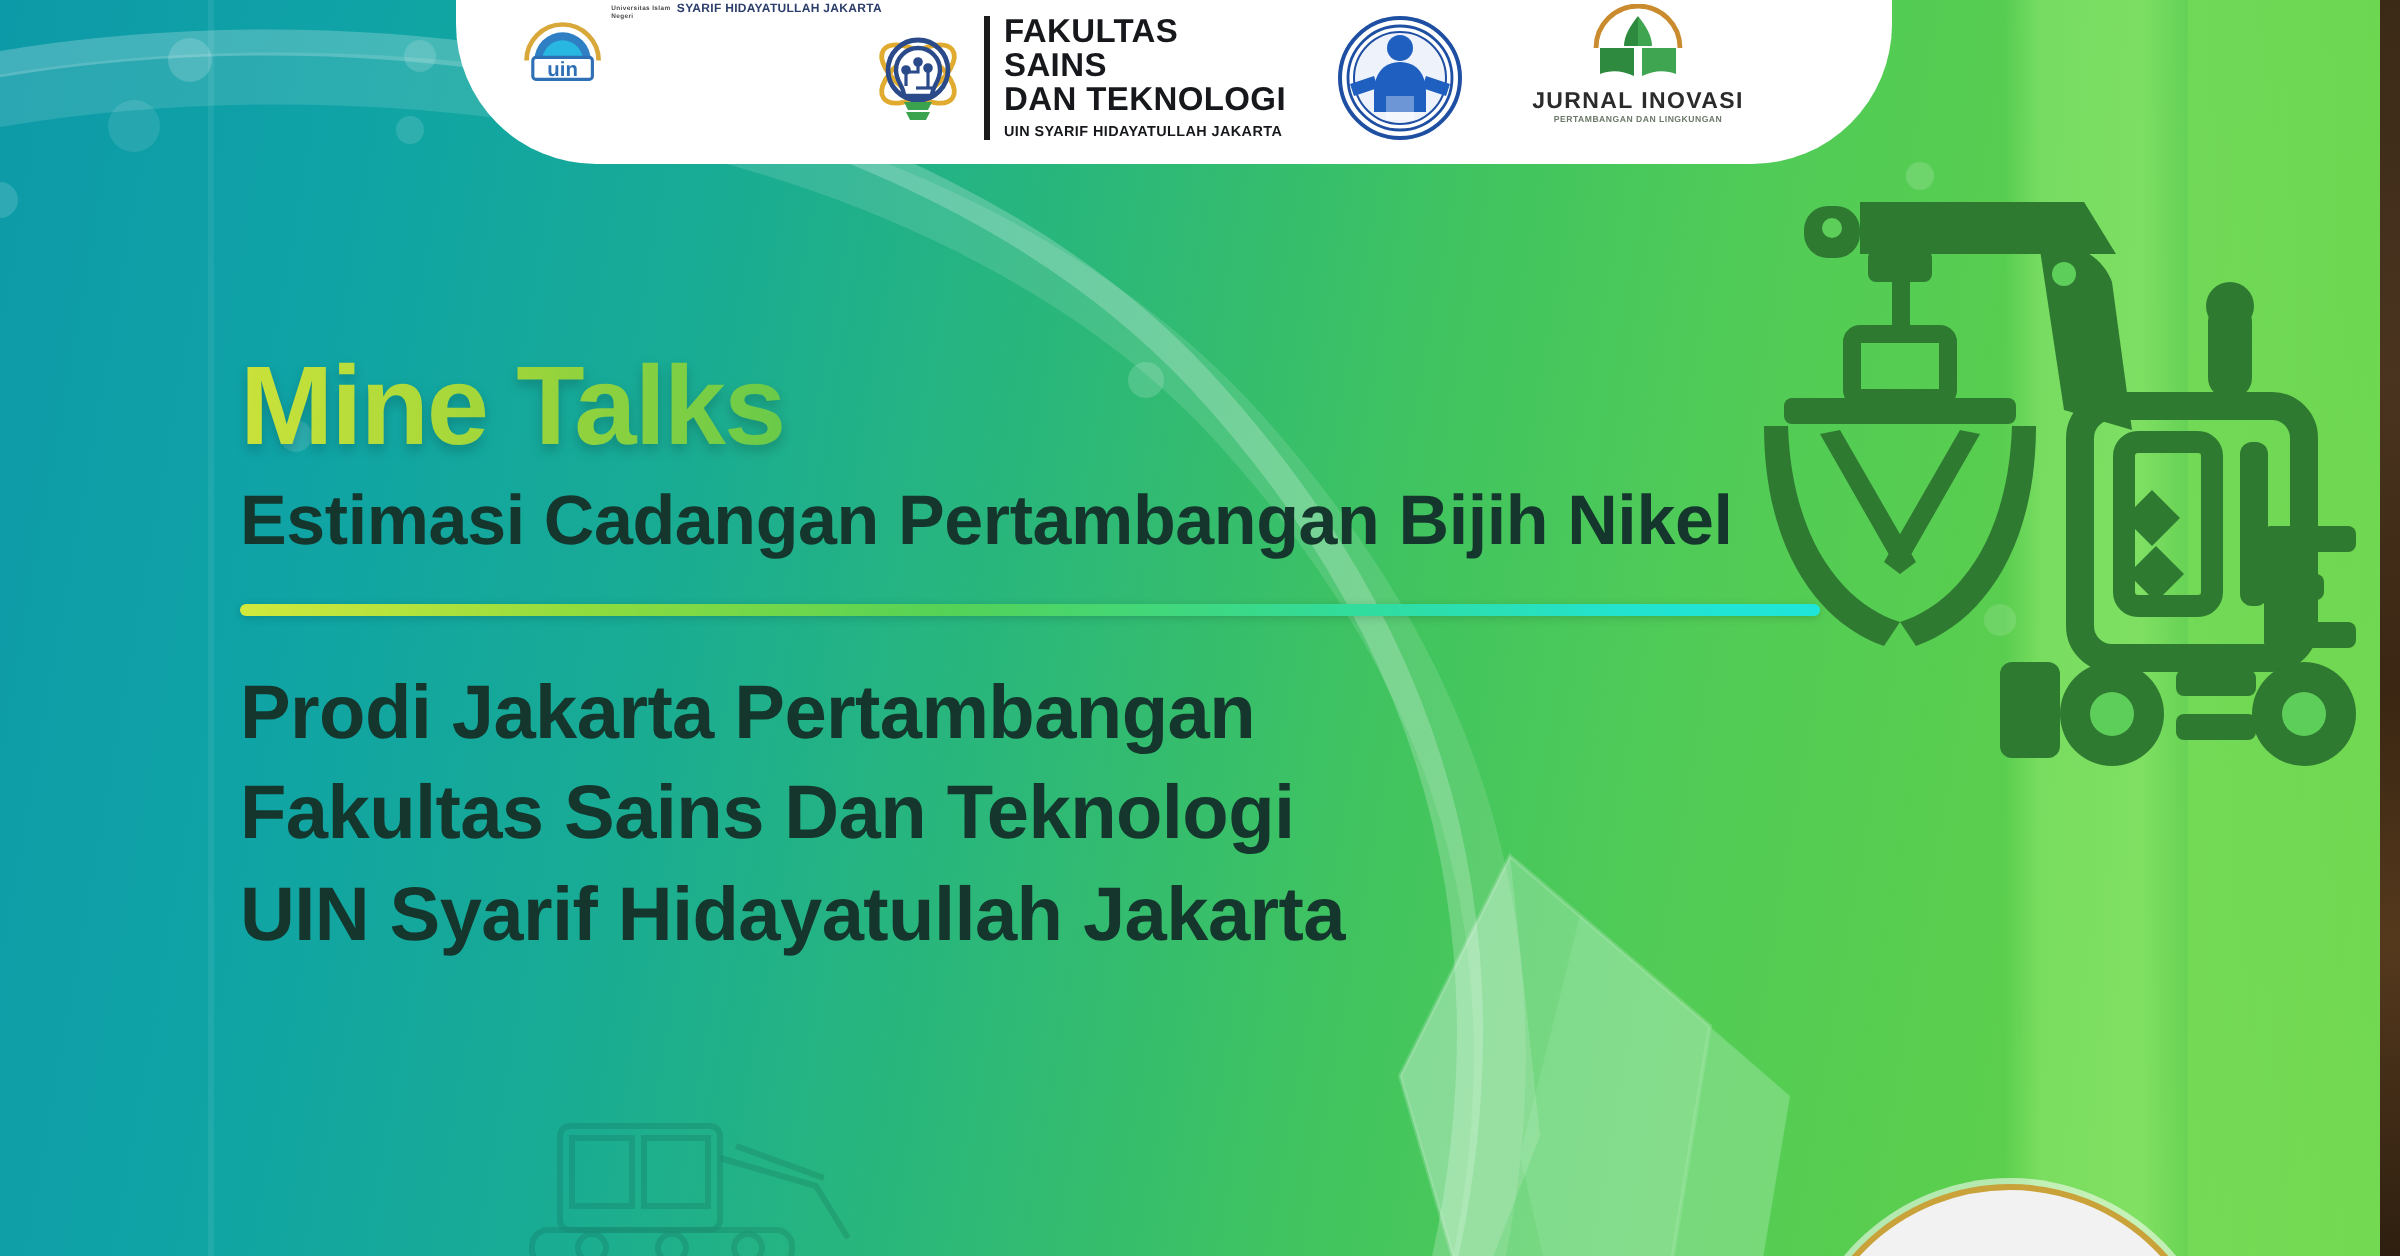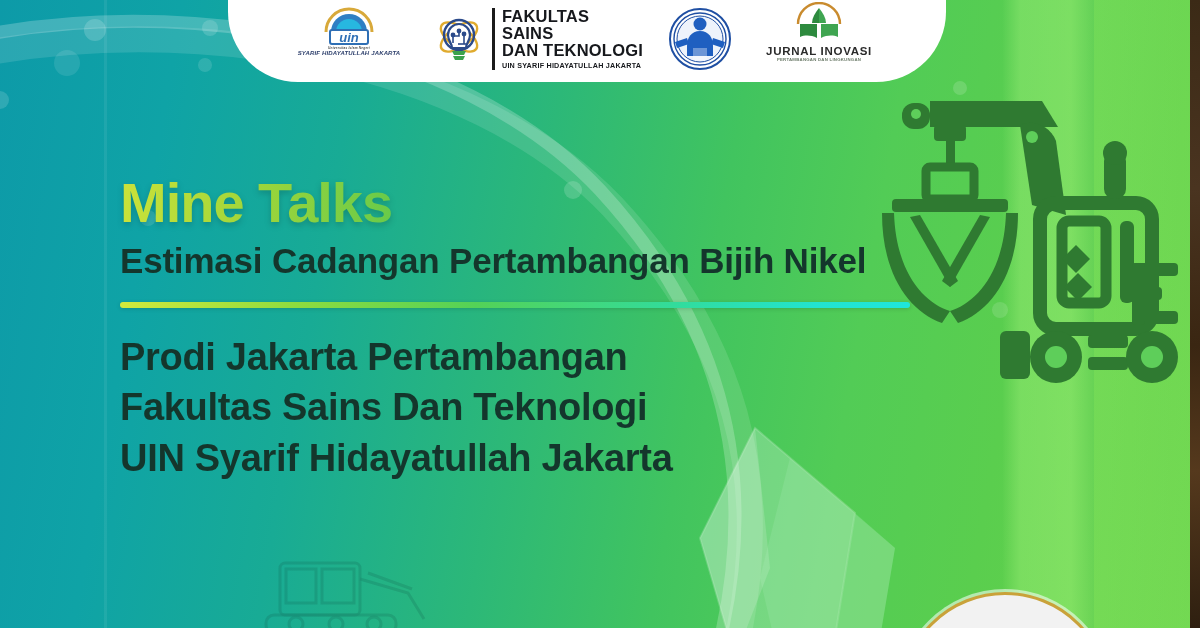--- a/index.html
+++ b/index.html
@@ -206,21 +206,21 @@
       <rect x="252" y="216" width="46" height="13" rx="4"></rect>
       <rect x="252" y="168" width="13" height="62" rx="4"></rect>
     </g>
   </svg>
 
   <div class="speaker-circle"></div>
 
   <div class="banner">
 
     <div class="logo uin">
-      <div style="display:flex;flex-direction:column;align-items:center;font-style:italic;">
+      <div style="display:flex;align-items:flex-start;">
         <svg class="uin-mark" viewBox="0 0 62 44">
           <path d="M8,30 A23,23 0 0 1 54,30" fill="none" stroke="#d8a93a" stroke-width="3"></path>
           <path d="M13,30 A18,18 0 0 1 49,30" fill="#2f7fc4"></path>
           <path d="M18,30 A13,13 0 0 1 44,30" fill="#27b7e0"></path>
           <rect x="12" y="28" width="38" height="14" rx="2" fill="#fff" stroke="#2f6fb5" stroke-width="2"></rect>
           <text x="31" y="40" font-family="Liberation Sans, sans-serif" font-size="13" font-weight="800" fill="#2f6fb5" text-anchor="middle">uin</text>
         </svg>
         <div class="uin-sub1">Universitas Islam Negeri</div>
         <div class="uin-sub2">SYARIF HIDAYATULLAH JAKARTA</div>
       </div>

